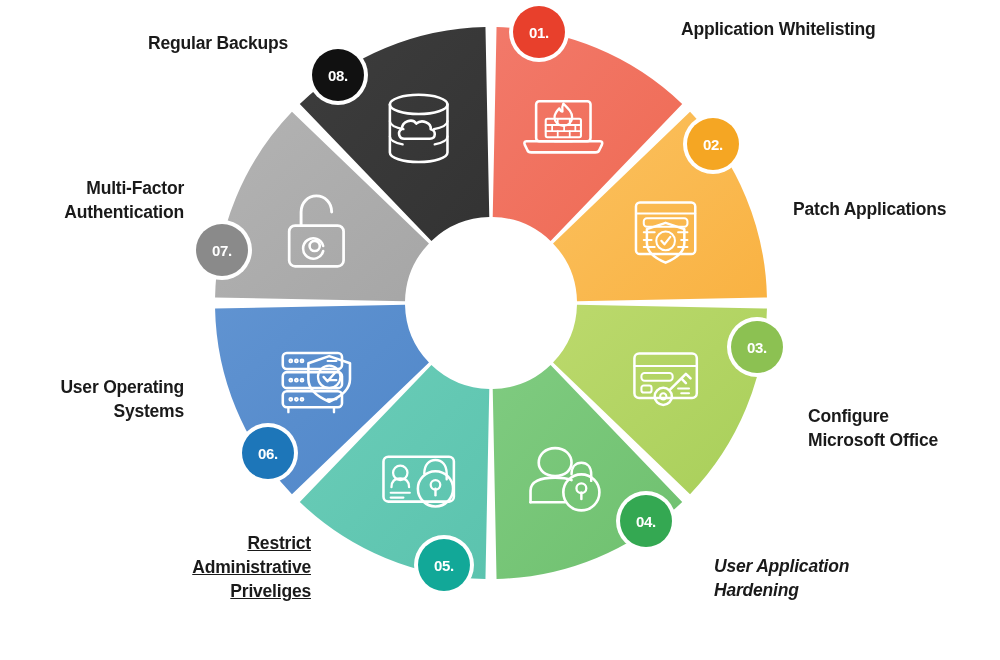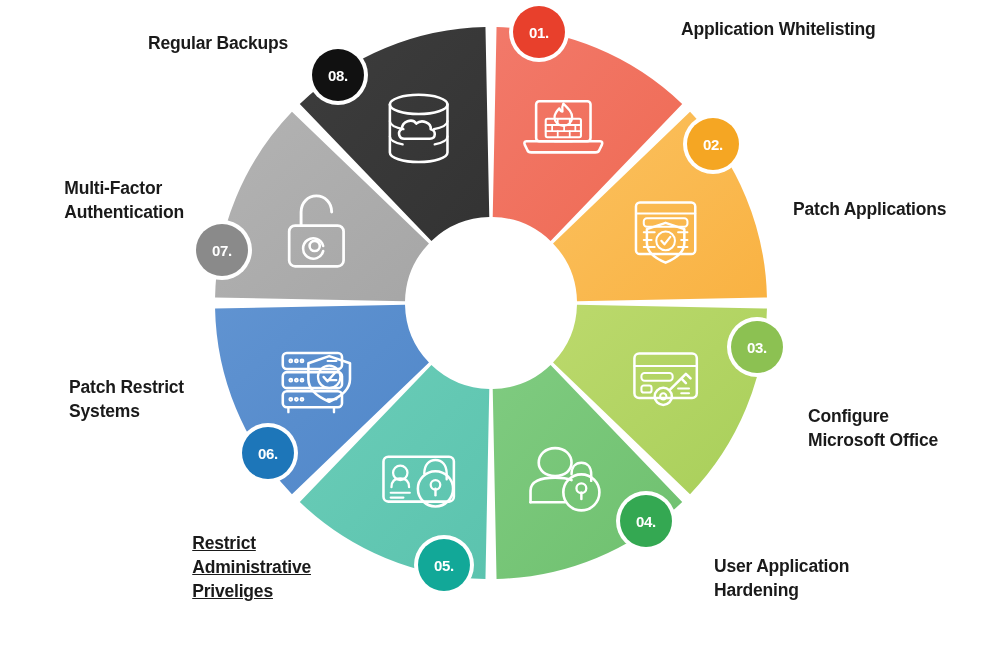--- a/index.html
+++ b/index.html
@@ -33,21 +33,21 @@
     position: absolute;
     font-family: "Liberation Sans", sans-serif;
     font-weight: bold;
     font-size: 17.5px;
     line-height: 1.38;
     color: #1a1a1a;
     letter-spacing: -0.2px;
     white-space: pre-line;
   }
   .label.right { text-align: left; }
-  .label.left  { }
+  .label.left  { text-align: right; }
   .badge-text {
     font-family: "Liberation Sans", sans-serif;
     font-weight: bold;
     font-size: 15px;
     fill: #ffffff;
     letter-spacing: -0.3px;
   }
 </style>
 </head>
 <body>
@@ -229,25 +229,25 @@
           <text x="338" y="80.5" text-anchor="middle" class="badge-text">08.</text>
         </g>
       </g>
   </svg>
 
   <div id="labels-layer">
       <div class="label right" style="top: 17px; left: 681px;">Application Whitelisting</div>
       <div class="label right" style="top: 197px; left: 793px;">Patch Applications</div>
       <div class="label right" style="top: 404px; left: 808px;">Configure
 Microsoft Office</div>
-      <div class="label right" style="top: 554px; left: 714px;">User Application
+      <div class="label right" style="top: 554px; left: 714px; font-style: italic;">User Application
 Hardening</div>
       <div class="label left" style="top: 531px; right: 689px; text-decoration: underline;">Restrict
 Administrative
 Priveliges</div>
-      <div class="label left" style="top: 375px; right: 816px;">Patch Restrict
+      <div class="label left" style="top: 375px; right: 816px;">User Operating
 Systems</div>
       <div class="label left" style="top: 176px; right: 816px; margin-left: 37px;">Multi-Factor
 Authentication</div>
       <div class="label left" style="top: 31px; right: 712px;">Regular Backups</div>
     </div>
 
 </div>
 
 </body></html>

